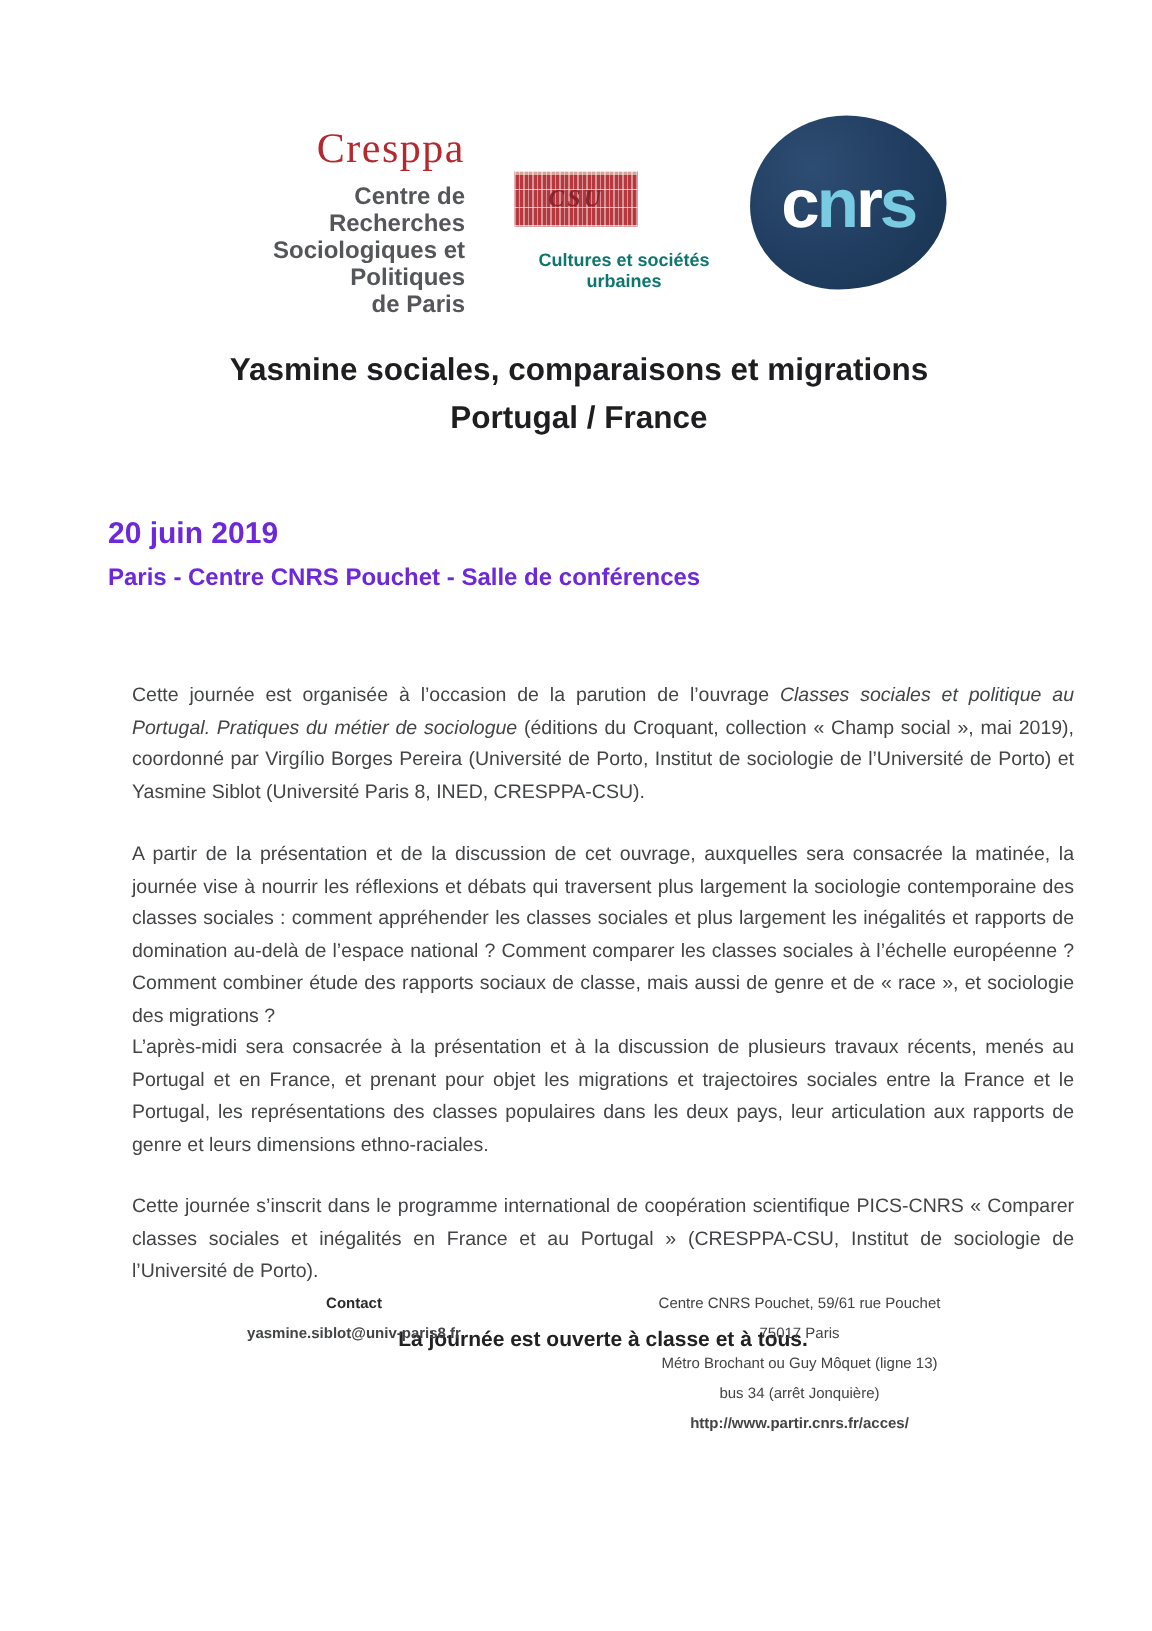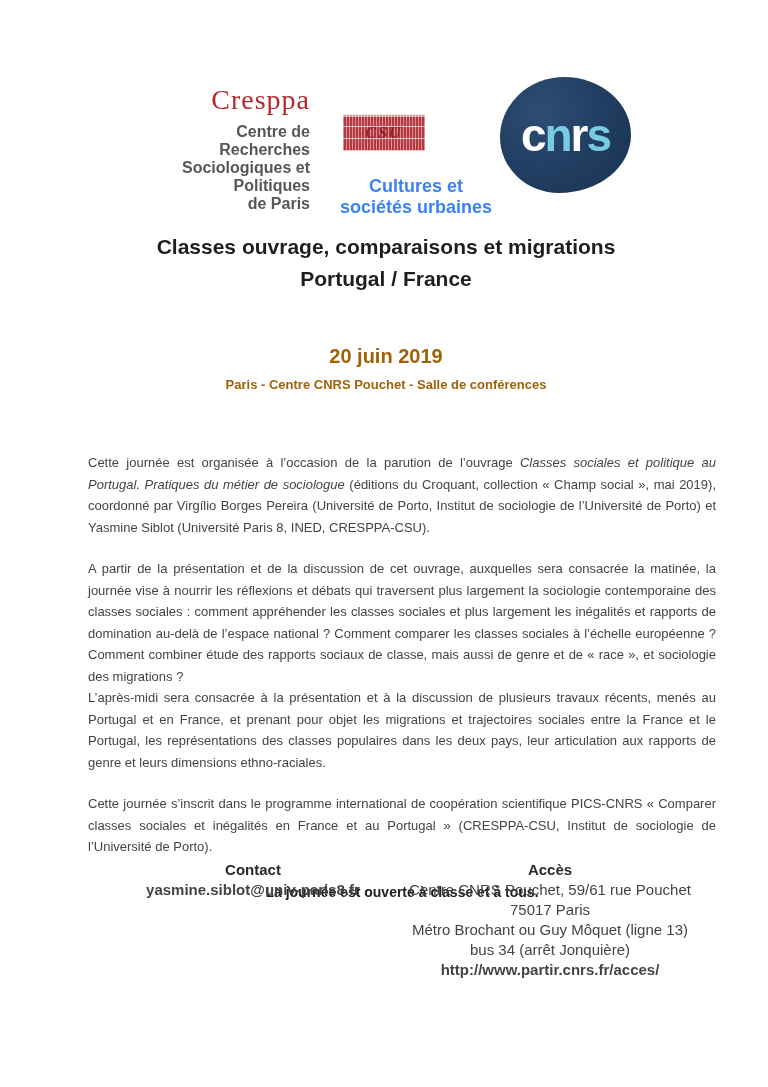--- a/index.html
+++ b/index.html
@@ -38,21 +38,21 @@
       repeating-linear-gradient(90deg, rgba(255,255,255,0.45) 0 1px, rgba(255,255,255,0) 1px 3px),
       linear-gradient(180deg, #dba49b 0 3px, rgba(0,0,0,0) 3px);
     display: flex; align-items: center; justify-content: center; font-style: italic;
   }
   .csu-letters {
     font-family: "Liberation Serif", serif;
     font-size: 16px; font-weight: bold; letter-spacing: 2px;
     color: #7c1d27; opacity: 0.85;
   }
   .csu-caption {
-    margin-top: 25px; font-size: 18px; font-weight: bold; color: #3b82f6;
+    margin-top: 15px; font-size: 12px; font-weight: bold; color: #0f766e;
   }
 
   .cnrs-blob {
     position: absolute; left: 500px; top: 77px;
     width: 131px; height: 116px;
     background: radial-gradient(circle at 32% 30%, #2e4d72 0%, var(--cnrs-navy, #203d60) 55%, #18324f 100%);
     border-radius: 49% 51% 55% 45% / 52% 50% 50% 48%;
     display: flex; align-items: center; justify-content: center;
   }
   .cnrs-word { font-weight: bold; font-size: 46px; letter-spacing: -2px; line-height: 1; }
@@ -62,45 +62,45 @@
   
   .title-block {
     position: absolute; left: 72px; top: 227px; width: 628px;
     text-align: center; color: #1e1e20;
   }
   .kicker { font-size: 18px; font-weight: bold; }
   .title-line { font-size: 21px; font-weight: bold; margin-top: 8px; }
 
   .date-block {
     position: absolute; left: 72px; top: 345px; width: 628px;
-    text-align: center; color: #a16207;
+    text-align: left; color: #6d28d9;
   }
   .date-line { font-size: 20px; font-weight: bold; }
-  .location-line { font-size: 13px; font-weight: bold; margin-top: 9px; }
+  .location-line { font-size: 16px; font-weight: bold; margin-top: 9px; }
 
   
   .body-text {
     position: absolute; left: 88px; top: 452px; width: 628px;
     font-size: 13px; line-height: 21.5px; text-align: justify;
     color: #434446;
   }
   .body-text p { margin: 0; }
   .para-gap { margin-top: 20px !important; }
   .italic { font-style: italic; }
 
   .open-note {
     text-align: center; font-size: 14px; font-weight: bold;
     color: #212123; margin-top: 24px;
   }
 
   
   .footer {
     position: absolute; left: 72px; top: 860px; width: 628px;
-    display: flex; justify-content: flex-end;
-    font-size: 15px; line-height: 20px; color: #434446;
+    display: flex; justify-content: center;
+    font-size: 10px; line-height: 20px; color: #434446;
   }
   .footer-col-left  { width: 294px; text-align: center; }
   .footer-col-right { width: 300px; text-align: center; }
   .footer-heading { font-weight: bold; color: #2a2a2c; }
   .footer a, .plainlink { color: #434446; text-decoration: none; font-weight: bold; }
 </style>
 </head>
 <body>
 
 <div class="page">
@@ -119,21 +119,21 @@
       <span class="csu-letters">CSU</span>
     </div>
     <div class="csu-caption">Cultures et sociétés urbaines</div>
   </div>
 
   <div class="cnrs-blob">
     <span class="cnrs-word"><span class="lt-w">c</span><span class="lt-b">n</span><span class="lt-w">r</span><span class="lt-b">s</span></span>
   </div>
 
   <div class="title-block">
-    <div class="title-line">Classes ouvrage, comparaisons et migrations</div>
+    <div class="title-line">Yasmine sociales, comparaisons et migrations</div>
     <div class="title-line">Portugal / France</div>
   </div>
 
   <div class="date-block">
     <div class="date-line">20 juin 2019</div>
     <div class="location-line">Paris - Centre CNRS Pouchet - Salle de conférences</div>
   </div>
 
   <div class="body-text">
     <p><span>Cette journée est organisée à l’occasion de la parution de l’ouvrage </span><span class="italic">Classes sociales et politique au Portugal. Pratiques du métier de sociologue</span><span> (éditions du Croquant, collection « Champ social », mai 2019), coordonné par Virgílio Borges Pereira (Université de Porto, Institut de sociologie de l’Université de Porto) et Yasmine Siblot (Université Paris 8, INED, CRESPPA-CSU).</span></p>
@@ -142,21 +142,20 @@
     <p class="para-gap">Cette journée s’inscrit dans le programme international de coopération scientifique PICS-CNRS « Comparer classes sociales et inégalités en France et au Portugal » (CRESPPA-CSU, Institut de sociologie de l’Université de Porto).</p>
     <div class="open-note">La journée est ouverte à classe et à tous.</div>
   </div>
 
   <div class="footer">
     <div class="footer-col-left">
       <div class="footer-heading">Contact</div>
       <div class="plainlink">yasmine.siblot@univ-paris8.fr</div>
     </div>
     <div class="footer-col-right">
-      <div class="footer-heading">Accès</div>
       <div>Centre CNRS Pouchet, 59/61 rue Pouchet</div>
       <div>75017 Paris</div>
       <div>Métro Brochant ou Guy Môquet (ligne 13)</div>
       <div>bus 34 (arrêt Jonquière)</div>
       <div class="plainlink">http://www.partir.cnrs.fr/acces/</div>
     </div>
   </div>
 
 </div>
 

